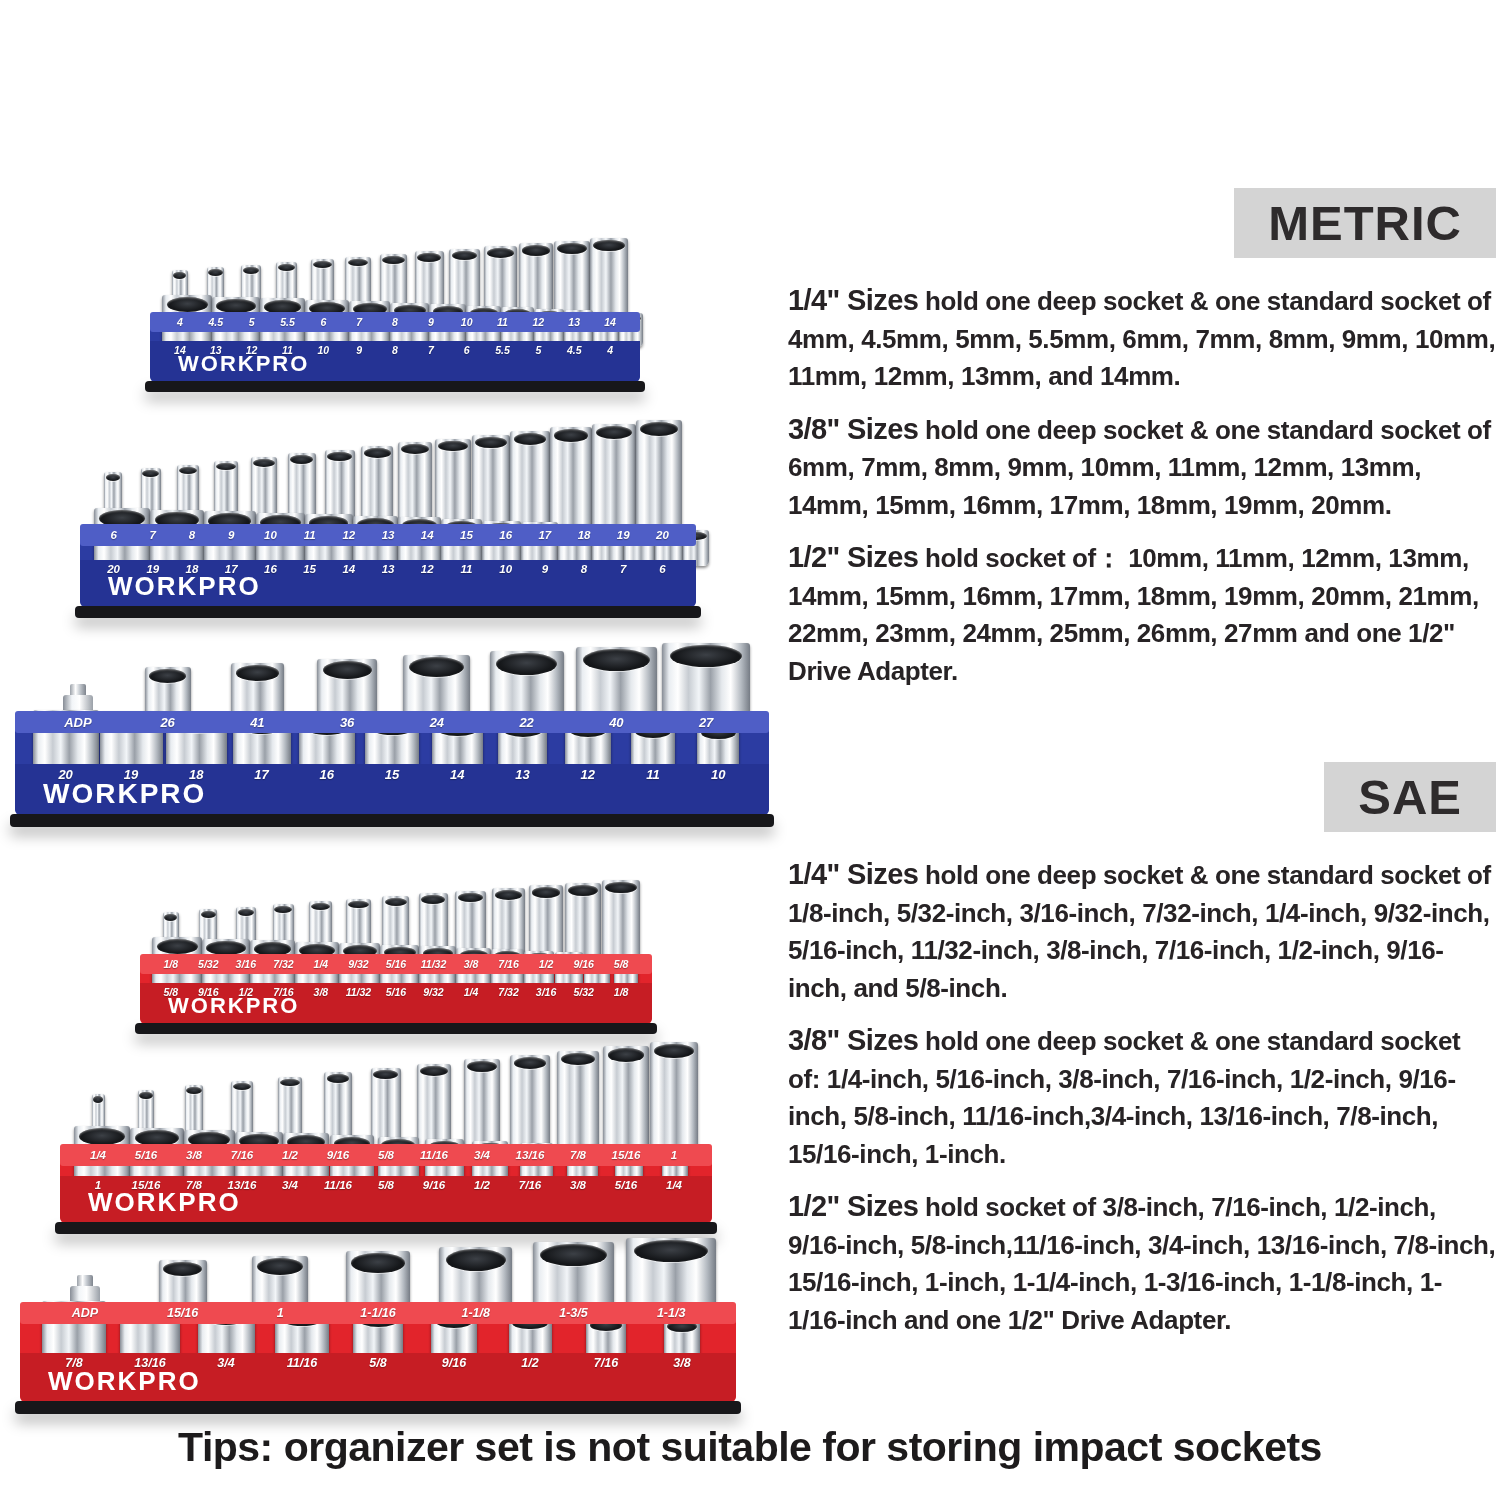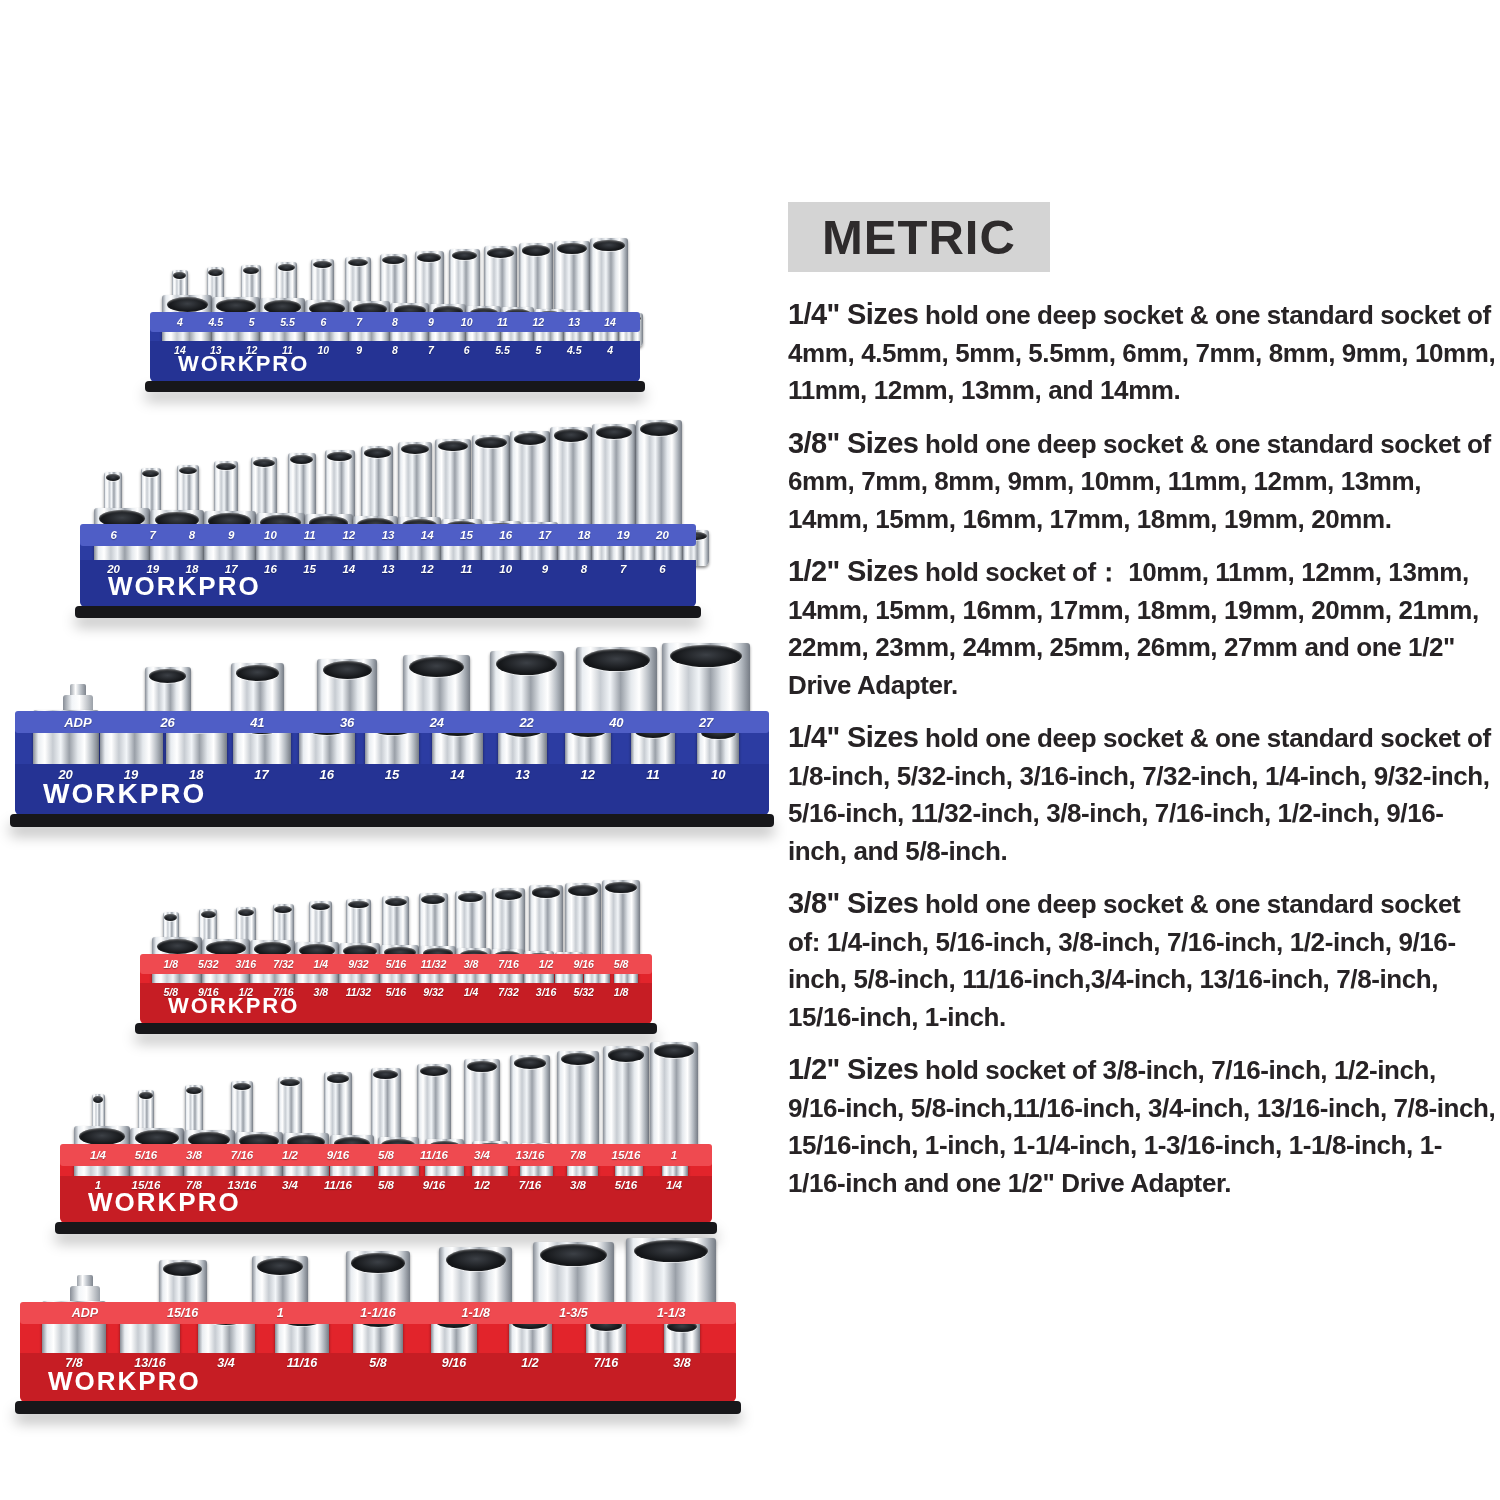--- a/index.html
+++ b/index.html
@@ -8,21 +8,21 @@
 
   
   .banner{position:absolute;top:0;left:253px;right:0;height:103px;background:var(--banner,#1d3b87);
           clip-path:polygon(0 0,100% 0,100% 100%,60px 100%);
           display:flex;align-items:center;justify-content:center;}
   .banner h1{margin:0;color:#ffffff;font-style:italic;font-weight:bold;font-size:57px;
              letter-spacing:0;white-space:nowrap;padding-left:30px;}
 
   
   .right-col{position:absolute;left:788px;top:188px;width:708px;color:var(--text,#272325);}
-  .sec-head-wrap{text-align:left;margin:14px 0 24px 0;}
+  .sec-head-wrap{text-align:right;margin:0 0 24px 0;}
   .sec-head{display:inline-block;background:var(--headbg,#d4d4d4);color:#2e2b2c;font-weight:bold;
             font-size:49px;line-height:60px;padding:5px 34px;letter-spacing:1px;}
   .sae-wrap{margin-top:72px;}
   .spec{font-size:26px;line-height:37.5px;font-weight:bold;letter-spacing:-0.4px;margin:0 0 15px 0;}
   .spec .lead{font-size:29px;letter-spacing:-0.6px;}
 
   
   .tips{position:absolute;top:1424px;left:0;width:100%;text-align:center;
         font-size:41px;font-weight:bold;color:#1d1b1c;letter-spacing:-0.5px;}
 
@@ -1014,18 +1014,22 @@
     </div>
 
   <div class="right-col">
     <div class="sec-head-wrap">
       <span class="sec-head">METRIC</span>
     </div>
     <p class="spec"><b class="lead">1/4" Sizes</b> <span>hold one deep socket &amp; one standard socket of 4mm, 4.5mm, 5mm, 5.5mm, 6mm, 7mm, 8mm, 9mm, 10mm, 11mm, 12mm, 13mm, and 14mm.</span></p>
     <p class="spec"><b class="lead">3/8" Sizes</b> <span>hold one deep socket &amp; one standard socket of 6mm, 7mm, 8mm, 9mm, 10mm, 11mm, 12mm, 13mm, 14mm, 15mm, 16mm, 17mm, 18mm, 19mm, 20mm.</span></p>
     <p class="spec"><b class="lead">1/2" Sizes</b> <span>hold socket of： 10mm, 11mm, 12mm, 13mm, 14mm, 15mm, 16mm, 17mm, 18mm, 19mm, 20mm, 21mm, 22mm, 23mm, 24mm, 25mm, 26mm, 27mm and one 1/2" Drive Adapter.</span></p>
 
+    <div class="sec-head-wrap sae-wrap">
+      <span class="sec-head">SAE</span>
+    </div>
     <p class="spec"><b class="lead">1/4" Sizes</b> <span>hold one deep socket &amp; one standard socket of 1/8-inch, 5/32-inch, 3/16-inch, 7/32-inch, 1/4-inch, 9/32-inch, 5/16-inch, 11/32-inch, 3/8-inch, 7/16-inch, 1/2-inch, 9/16-inch, and 5/8-inch.</span></p>
     <p class="spec"><b class="lead">3/8" Sizes</b> <span>hold one deep socket &amp; one standard socket of: 1/4-inch, 5/16-inch, 3/8-inch, 7/16-inch, 1/2-inch, 9/16-inch, 5/8-inch, 11/16-inch,3/4-inch, 13/16-inch, 7/8-inch, 15/16-inch, 1-inch.</span></p>
     <p class="spec"><b class="lead">1/2" Sizes</b> <span>hold socket of 3/8-inch, 7/16-inch, 1/2-inch, 9/16-inch, 5/8-inch,11/16-inch, 3/4-inch, 13/16-inch, 7/8-inch, 15/16-inch, 1-inch, 1-1/4-inch, 1-3/16-inch, 1-1/8-inch, 1-1/16-inch and one 1/2" Drive Adapter.</span></p>
   </div>
 
+  <div class="tips">Tips: organizer set is not suitable for storing impact sockets</div>
 </div>
 
 </body></html>

